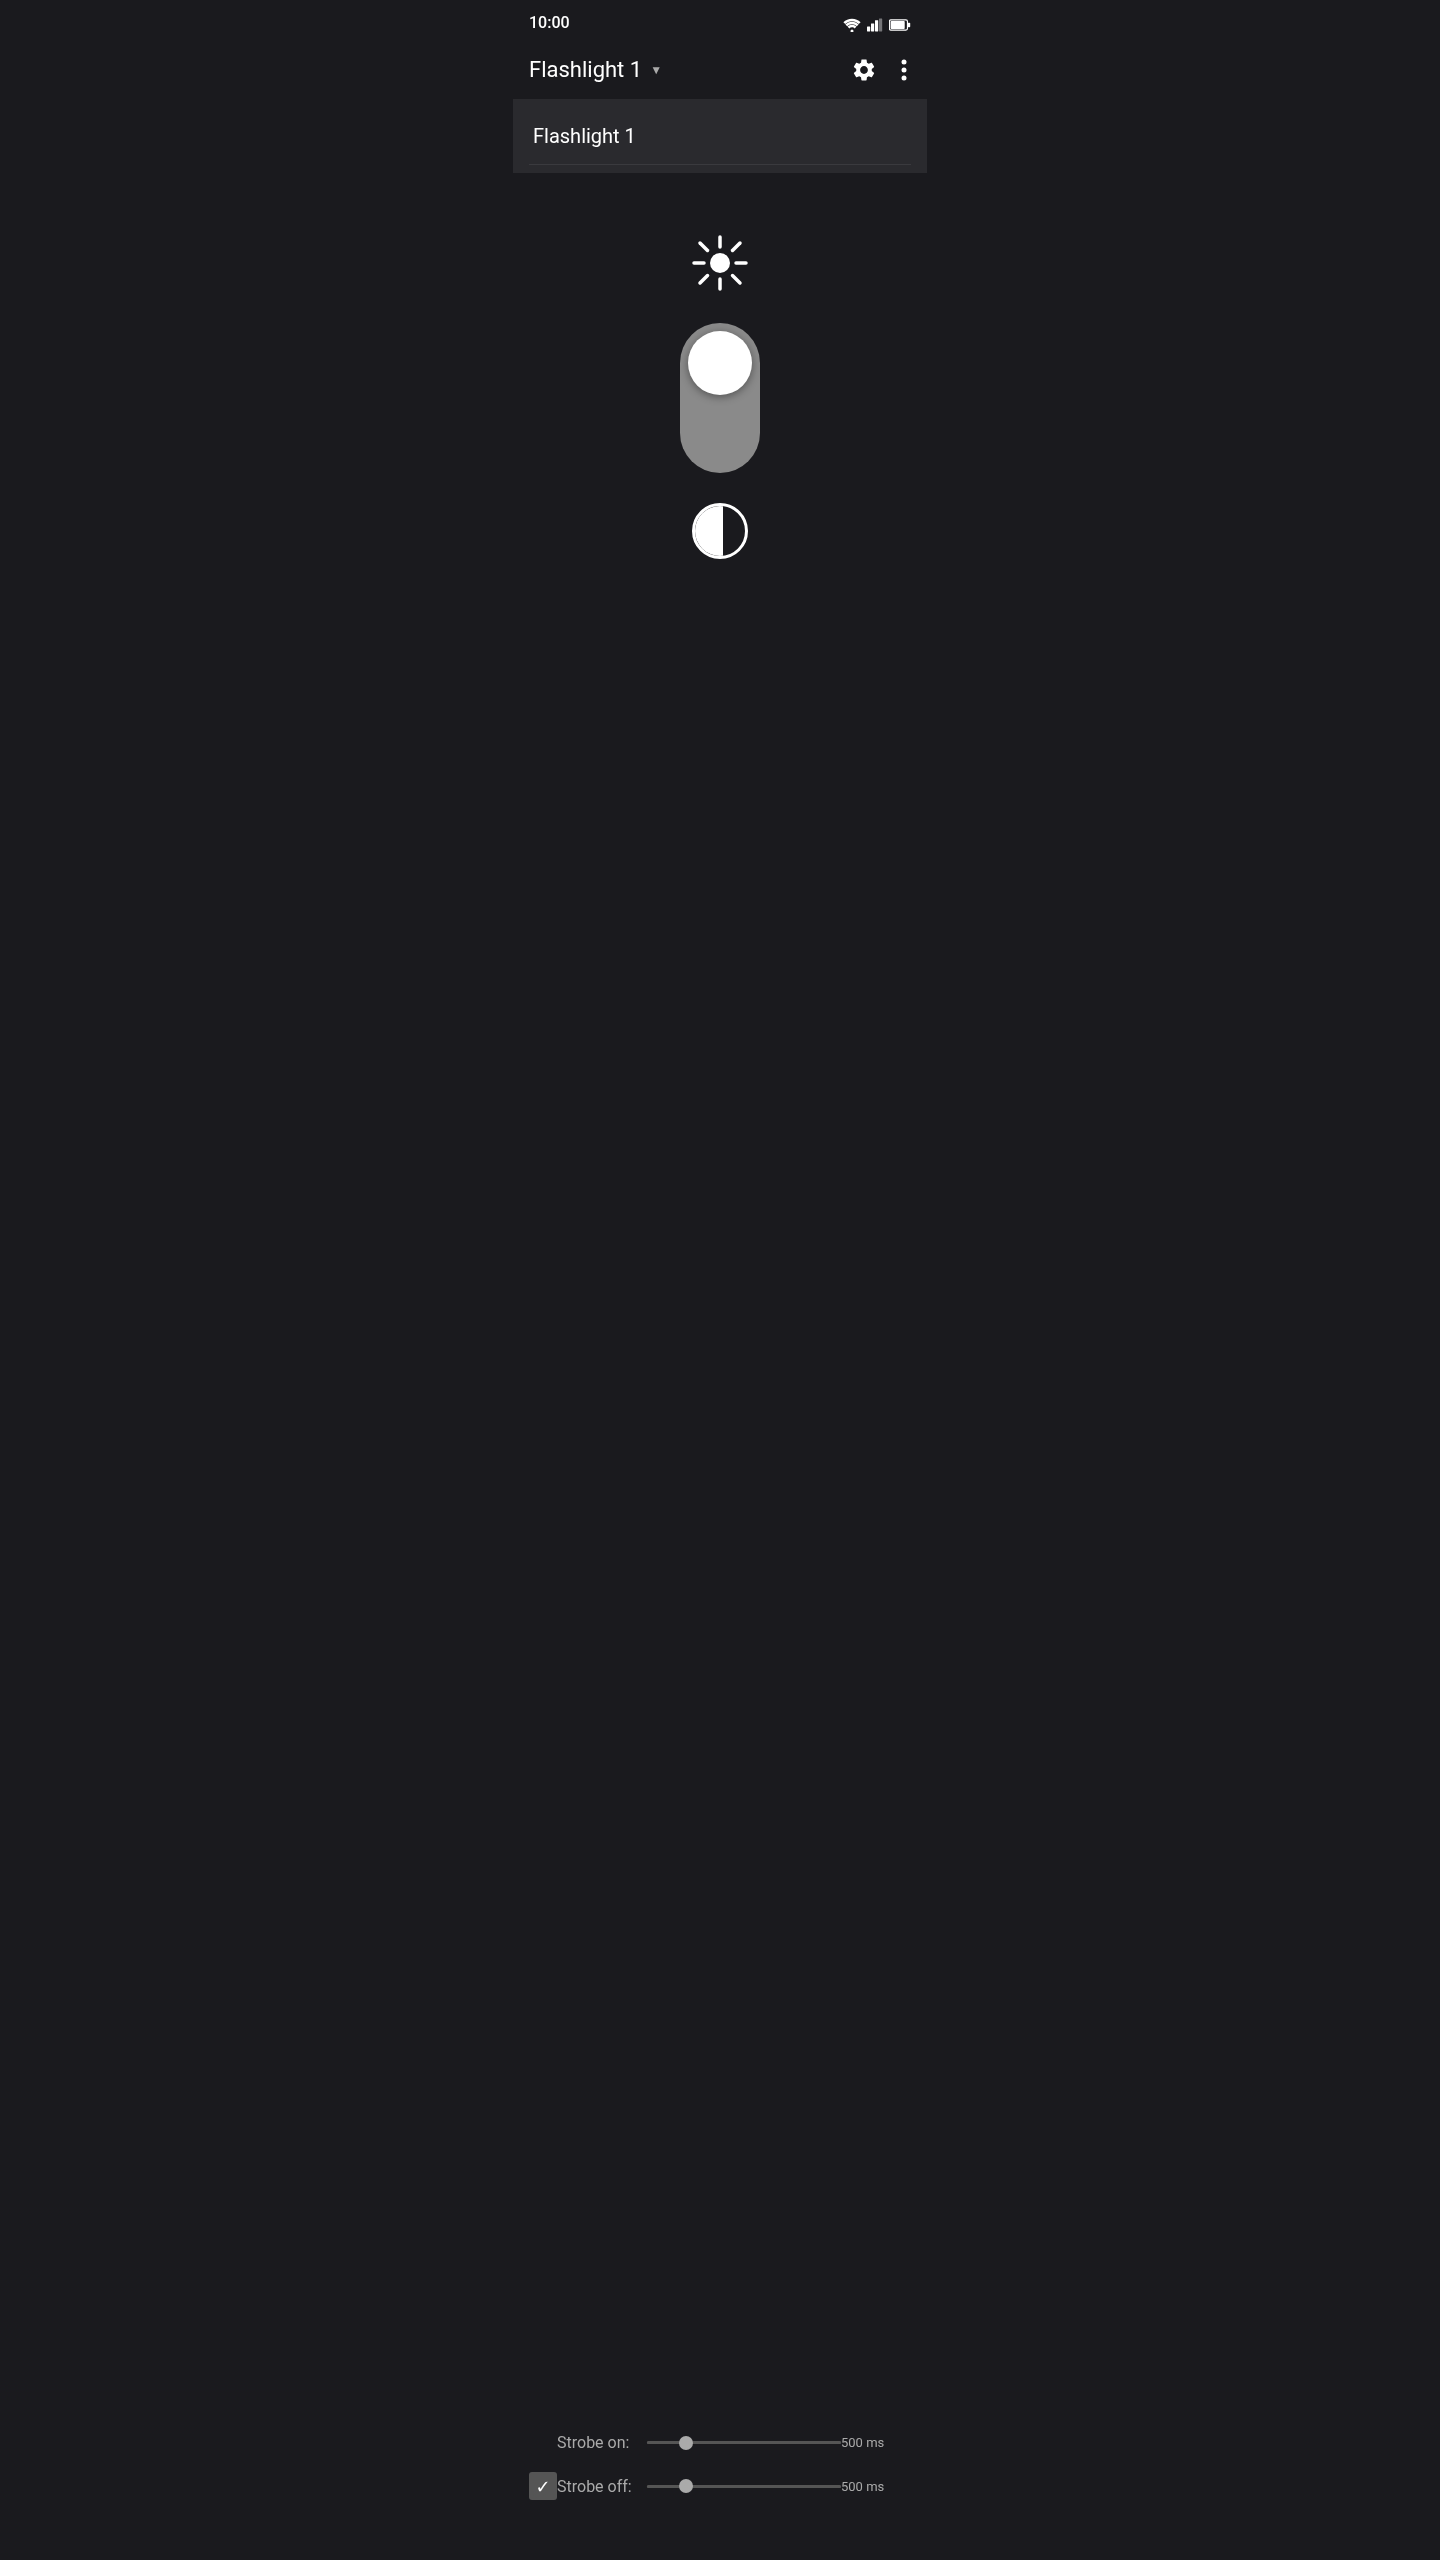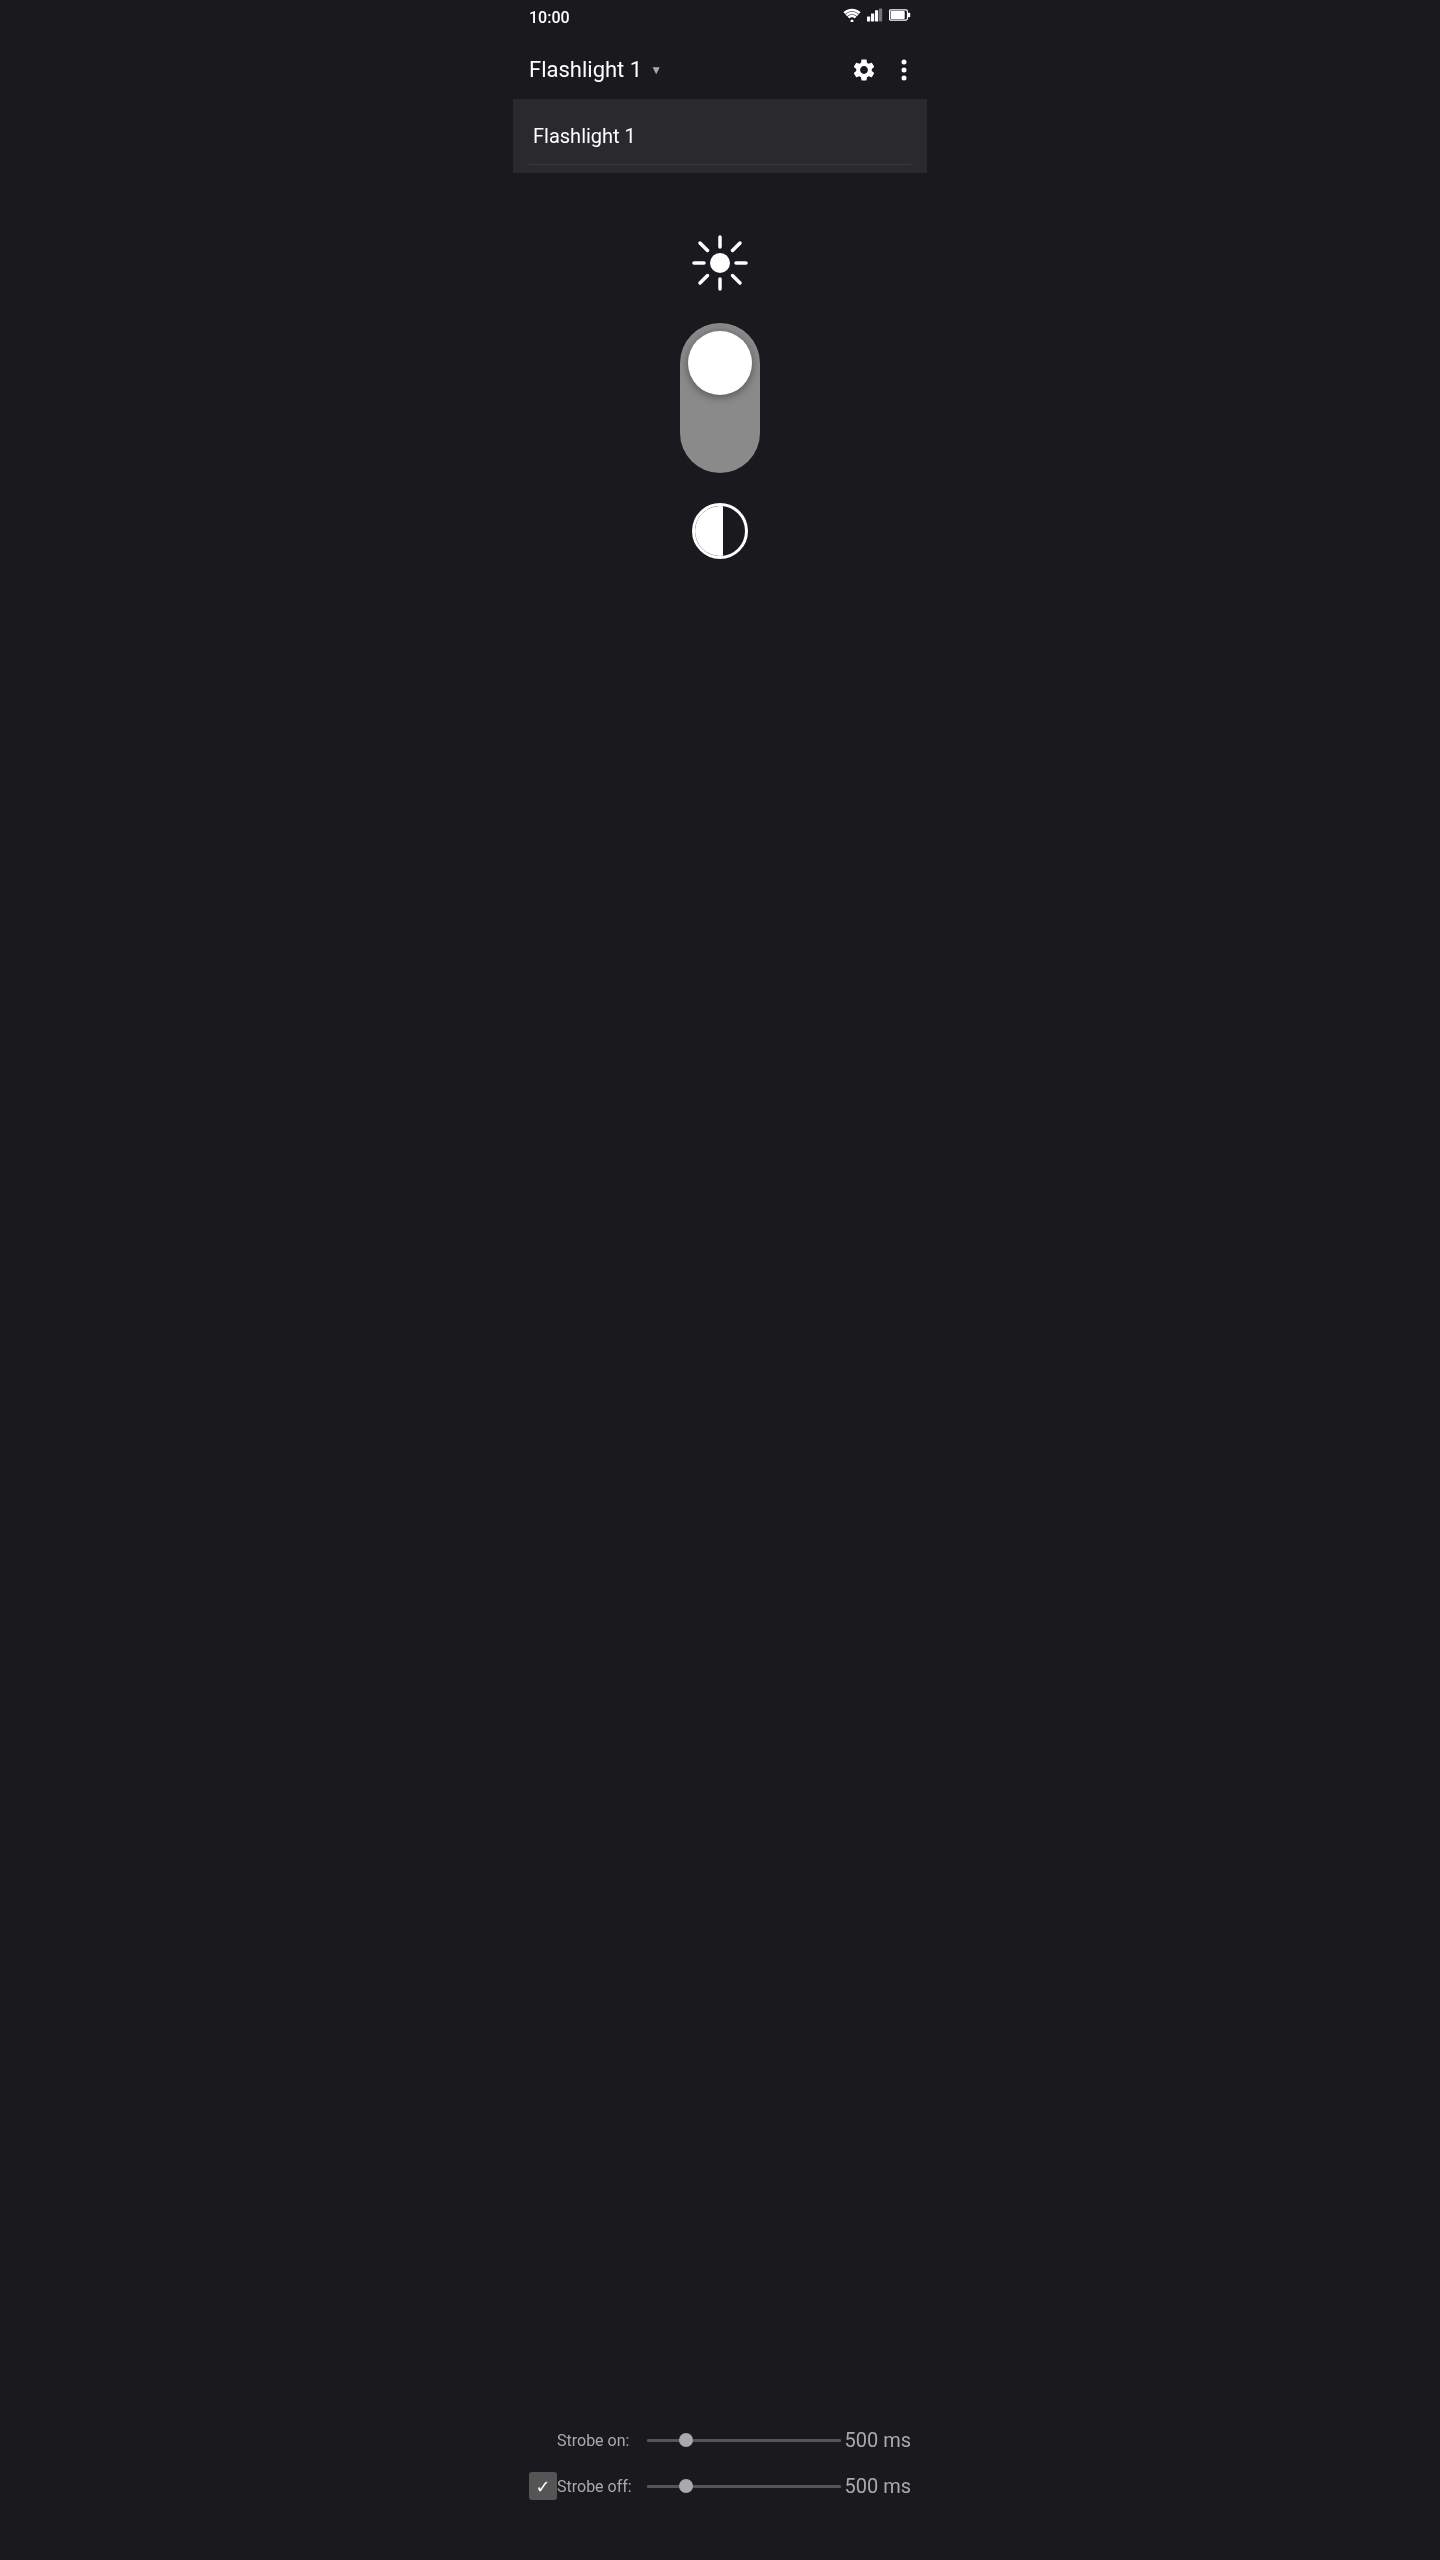--- a/index.html
+++ b/index.html
@@ -12,21 +12,21 @@
       min-height: 896px;
       margin: 0 auto;
       position: relative;
       overflow-x: hidden;
     }
 
     
     .status-bar {
       display: flex;
       justify-content: space-between;
-      align-items: flex-start;
+      align-items: flex-end;
       padding: 8px 16px;
       height: 40px;
     }
 
     .status-time {
       font-size: 16px;
       font-weight: 500;
       color: #ffffff;
     }
 
@@ -242,25 +242,25 @@
       height: 14px;
       background-color: #aaaaaa;
       border-radius: 50%;
       position: absolute;
       top: 50%;
       transform: translate(-50%, -50%);
       left: 20%;
     }
 
     .control-value {
-      font-size: 20px;
+      font-size: 13px;
       color: #aaaaaa;
       white-space: nowrap;
       min-width: 70px;
-      text-align: right;
+      text-align: left;
     }
 
     
     .gear-svg {
       width: 26px;
       height: 26px;
     }
 
     
     .wifi-icon {

